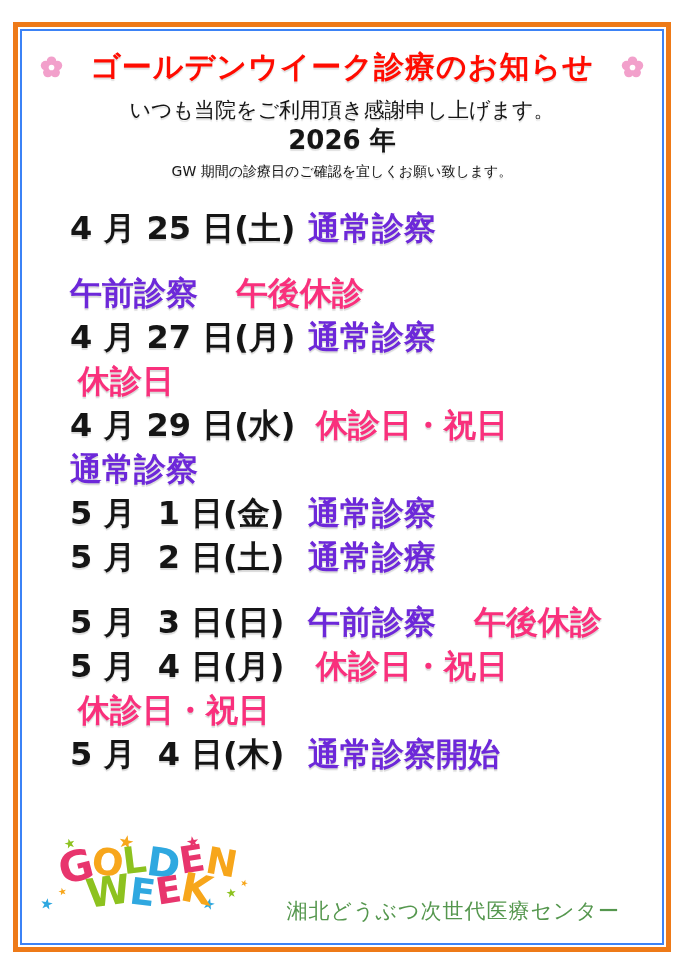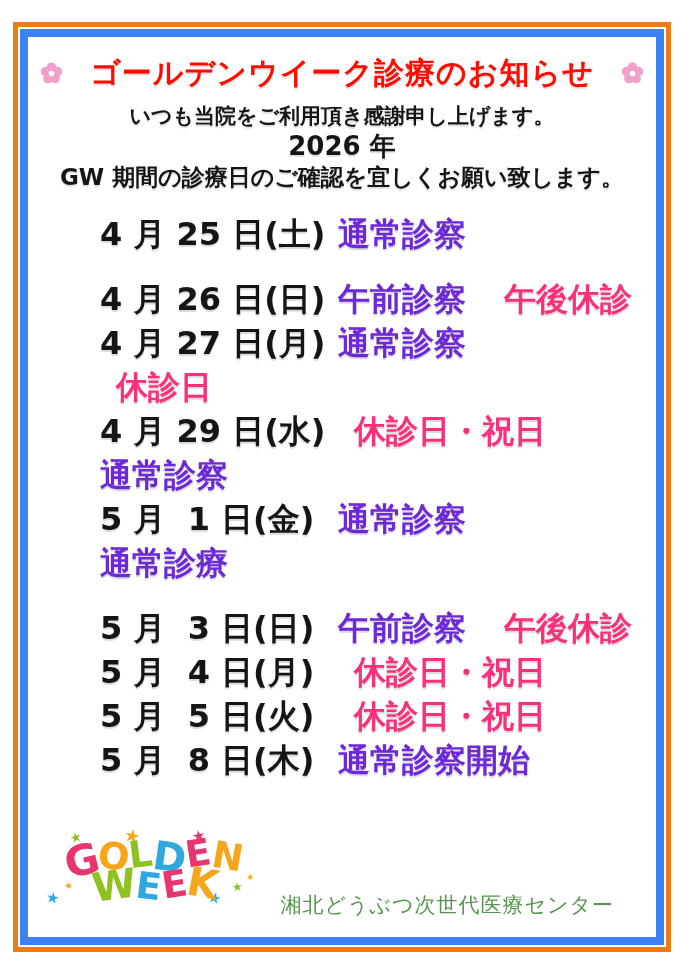--- a/index.html
+++ b/index.html
@@ -6,60 +6,60 @@
   html,body { width:684px; height:973px; background:#ffffff;
               font-family:"DejaVu Sans", sans-serif; overflow:hidden; }
 
   
   .frame-outer {
     position:absolute; left:13px; top:22px; width:658px; height:930px;
     border:5px solid #ee7a18;
   }
   .frame-inner {
     position:absolute; left:2px; top:2px; right:2px; bottom:2px;
-    border:8px solid #3b82f6;
+    border:2px solid #3b82f6;
     overflow:hidden;
   }
 
   
   .title-row {
     margin-top:16px;
     display:flex; align-items:center; justify-content:center; gap:26px;
   }
   .flower { width:25px; height:25px; flex:0 0 auto; }
   .page-title {
     font-size:30px; font-weight:bold; color:#ff0b00;
     letter-spacing:1px; white-space:nowrap;
     text-shadow:0 2px 1px rgba(0,0,0,0.12);
   }
   .greeting {
     margin-top:8px; text-align:center;
-    font-size:21px; font-weight:bold; color:#151515; line-height:29px;
+    font-size:21px; font-weight:normal; color:#151515; line-height:29px;
     text-shadow:0 2px 1px rgba(0,0,0,0.12);
   }
   .year-line {
     text-align:center; font-size:26px; font-weight:bold; color:#151515;
     line-height:31px; text-shadow:0 2px 1px rgba(0,0,0,0.12);
   }
   .request-line {
-    text-align:center; font-size:23px; font-weight:bold; color:#151515;
+    text-align:center; font-size:14px; font-weight:normal; color:#151515;
     line-height:30px; text-shadow:0 2px 1px rgba(0,0,0,0.12);
   }
 
   
-  .schedule { margin-top:20px; padding-left:72px; }
+  .schedule { margin-top:20px; padding-left:48px; }
   .sched-group { margin-bottom:21px; }
   .row {
     display:flex; align-items:baseline;
     font-size:32px; font-weight:bold; color:#151515; line-height:44px;
     white-space:nowrap; text-shadow:0 2px 1px rgba(0,0,0,0.15);
   }
   .date { width:238px; white-space:pre; flex:0 0 auto; }
   .st-normal { color:#6d28d9; }
-  .st-special { color:#f9307c; margin-left:16px; }
+  .st-special { color:#f9307c; margin-left:8px; }
   .st-normal:not(:empty) + .st-special { margin-left:38px; }
 
   
   .gw-logo { position:absolute; left:16px; bottom:2px; width:218px; height:104px; }
   .gw-line { display:flex; justify-content:center; }
   .gw-line1 { margin-top:6px; }
   .gw-line2 { margin-top:-12px; padding-left:4px; }
   .gw-letter {
     font-size:37px; font-weight:bold; line-height:40px; display:inline-block;
   }
@@ -127,21 +127,20 @@
       <div class="sched-group">
         <div class="row">
           <span class="date">4 月 25 日(土)</span>
           <span class="st-normal">通常診察</span>
           <span class="st-special"></span>
         </div>
       </div>
 
       <div class="sched-group">
         <div class="row">
-          <span class="date">4 月 26 日(日)</span>
           <span class="st-normal">午前診察</span>
           <span class="st-special">午後休診</span>
         </div>
         <div class="row">
           <span class="date">4 月 27 日(月)</span>
           <span class="st-normal">通常診察</span>
           <span class="st-special"></span>
         </div>
         <div class="row">
           <span class="st-normal"></span>
@@ -155,43 +154,43 @@
         <div class="row">
           <span class="st-normal">通常診察</span>
           <span class="st-special"></span>
         </div>
         <div class="row">
           <span class="date">5 月  1 日(金)</span>
           <span class="st-normal">通常診察</span>
           <span class="st-special"></span>
         </div>
         <div class="row">
+          <span class="date">5 月  2 日(土)</span>
           <span class="st-normal">通常診療</span>
           <span class="st-special"></span>
         </div>
       </div>
 
       <div class="sched-group">
         <div class="row">
           <span class="date">5 月  3 日(日)</span>
           <span class="st-normal">午前診察</span>
           <span class="st-special">午後休診</span>
         </div>
         <div class="row">
           <span class="date">5 月  4 日(月)</span>
           <span class="st-normal"></span>
           <span class="st-special">休診日・祝日</span>
         </div>
         <div class="row">
-          <span class="date">5 月  5 日(火)</span>
           <span class="st-normal"></span>
           <span class="st-special">休診日・祝日</span>
         </div>
         <div class="row">
-          <span class="date">5 月  8 日(木)</span>
+          <span class="date">5 月  4 日(木)</span>
           <span class="st-normal">通常診察開始</span>
           <span class="st-special"></span>
         </div>
       </div>
 
     </div>
 
     <div class="gw-logo">
       <span class="gw-star" style="color: rgb(141, 194, 31);">★</span>
       <span class="gw-star" style="color: rgb(247, 166, 27);">★</span>

